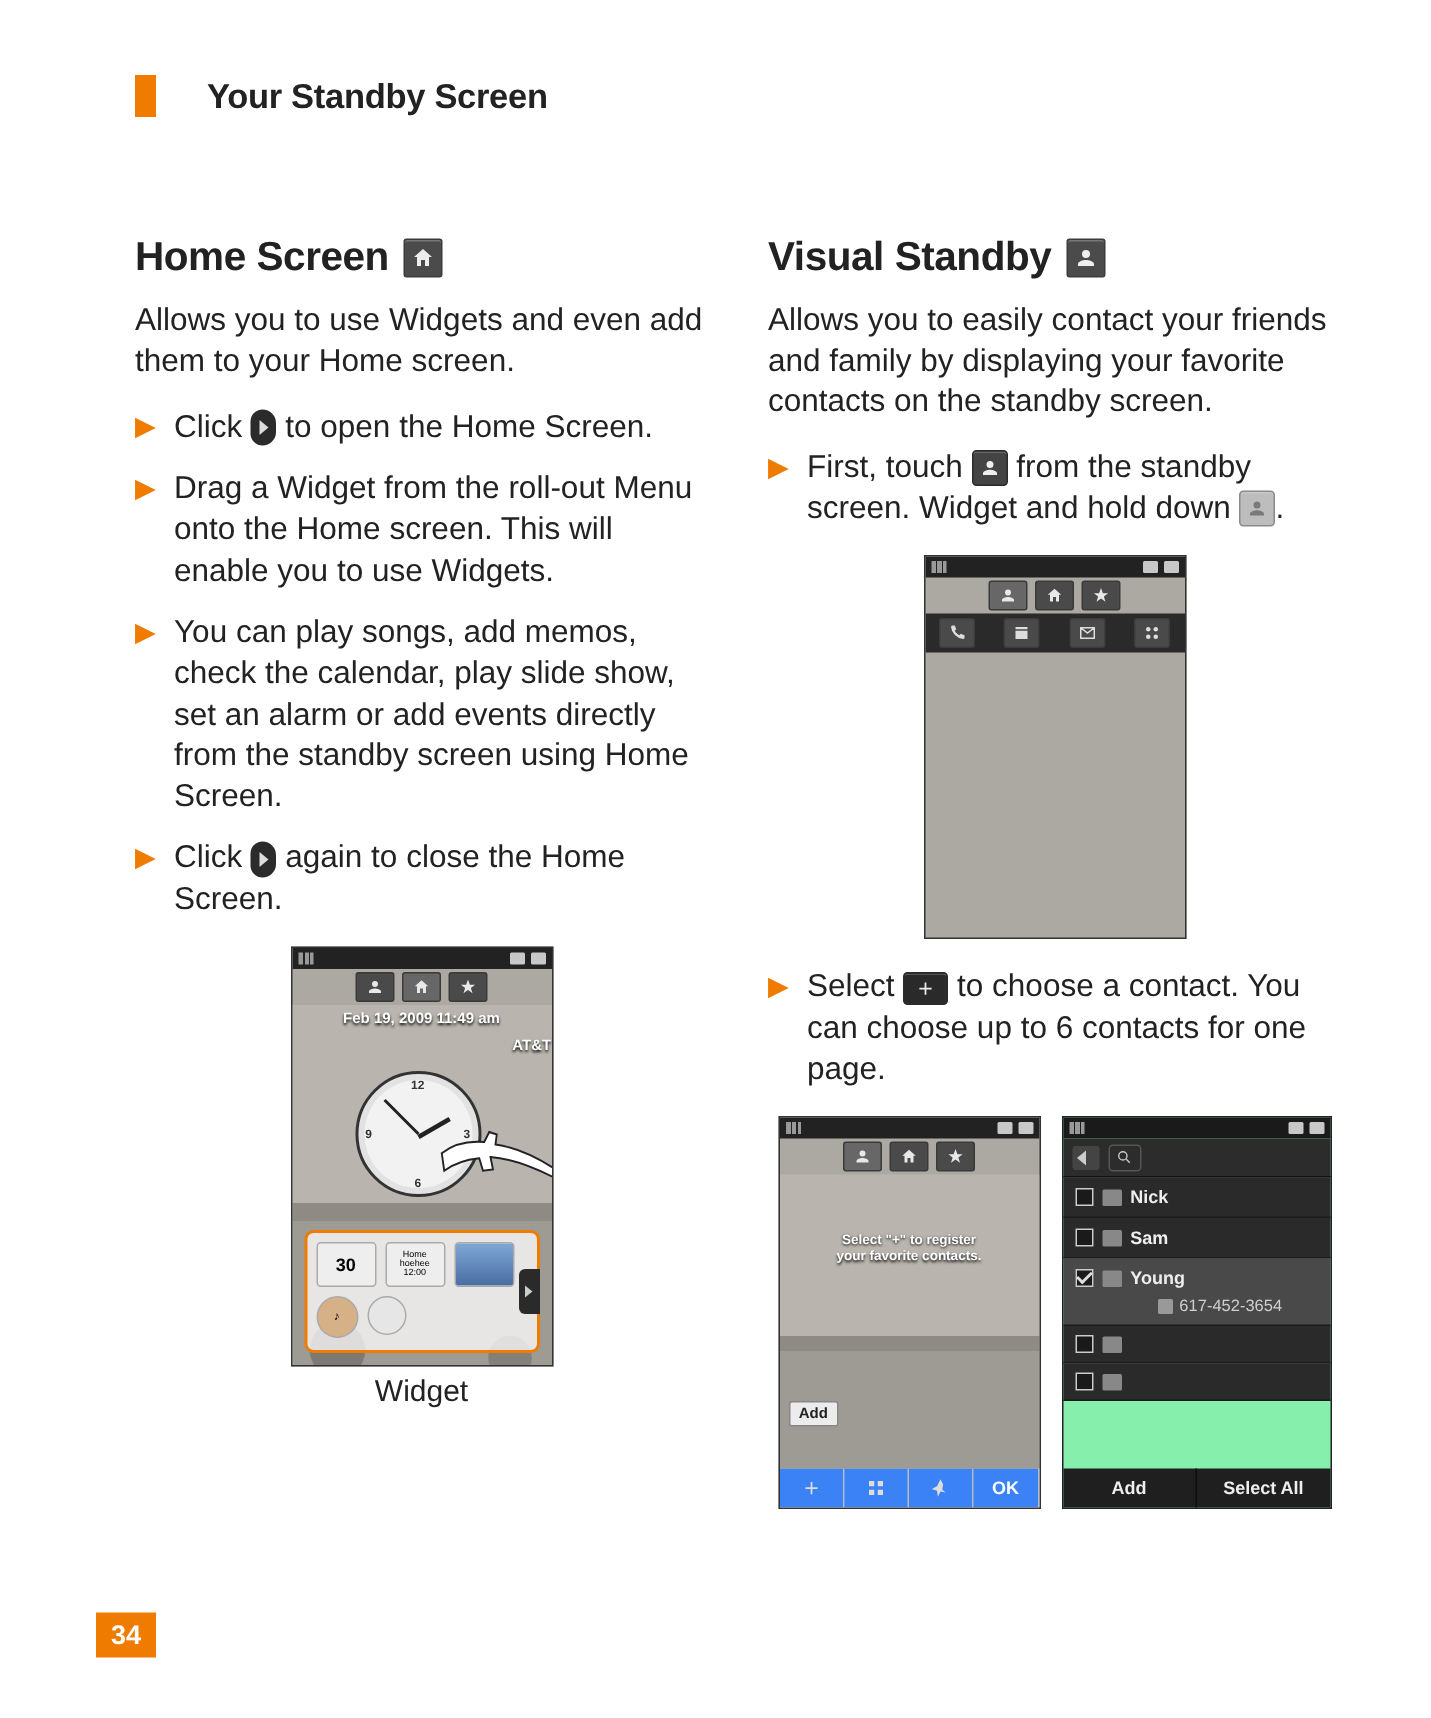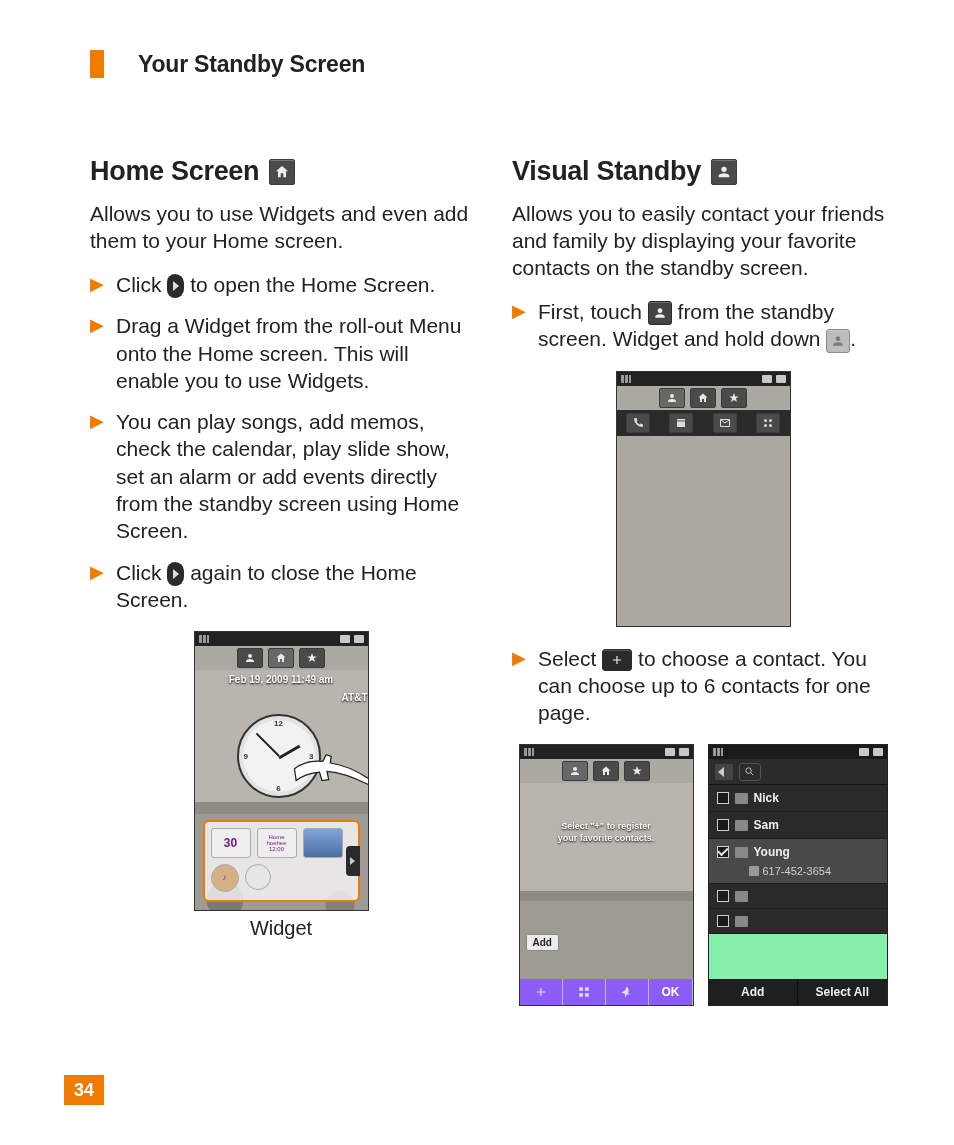--- a/index.html
+++ b/index.html
@@ -84,50 +84,50 @@
     background:#f2f2f2; border:2px solid #333; box-shadow: inset 0 0 0 4px #e2e2e2; margin-left: 20px; }
   .clock::before { content:""; position:absolute; left:50%; top:8px; width:2px; height:32px; background:#222; transform-origin:bottom center; transform:translateX(-50%) rotate(-45deg); }
   .clock::after { content:""; position:absolute; left:50%; top:18px; width:3px; height:24px; background:#222; transform-origin:bottom center; transform:translateX(-50%) rotate(60deg); }
   .clock-num { position:absolute; font-size:8px; font-weight:700; color:#333; }
   .clock .n12{top:3px;left:50%;transform:translateX(-50%);} .clock .n3{right:5px;top:50%;transform:translateY(-50%);}
   .clock .n6{bottom:3px;left:50%;transform:translateX(-50%);} .clock .n9{left:5px;top:50%;transform:translateY(-50%);}
   .finger { position:absolute; left:92px; top:78px; width:90px; height:50px; }
   .finger svg { width:100%; height:100%; }
   .widget-tray { position:absolute; left:8px; right:8px; bottom:8px; height:82px; background:rgba(255,255,255,0.75);
     border:2px solid #ef7c00; border-radius:6px; display:flex; flex-wrap:wrap; gap:6px; padding:6px; align-content:flex-start;}
-  .w-item { width:40px; height:30px; background:#eee; border:1px solid #aaa; border-radius:3px; font-size:8px; display:flex; align-items:center; justify-content:center; flex-direction:column; line-height:1; color:#701a75; }
+  .w-item { width:40px; height:30px; background:#eee; border:1px solid #aaa; border-radius:3px; font-size:8px; display:flex; align-items:center; justify-content:center; flex-direction:column; line-height:1; color:#000000; }
   .w-item.cal { font-size:12px; font-weight:700; }
   .w-item.music { border-radius:50%; width:28px; height:28px; background:#d6b086; }
   .tray-handle { position:absolute; right:-2px; top:50%; transform:translateY(-50%); width:14px; height:30px; background:#2a2a2a; border-radius:4px 0 0 4px; display:flex; align-items:center; justify-content:center;}
   .tray-handle::after{content:"";width:0;height:0;border-left:5px solid #ccc;border-top:4px solid transparent;border-bottom:4px solid transparent;}
   .widget-caption { text-align:center; font-size:20px; font-weight:300; margin-top:6px; }
 
   
   .contact-list-phone { width:180px; border:1px solid #222; background:#86efac; display:flex; flex-direction:column; }
   .cl-top { height:26px; background:#2c2c2c; display:flex; align-items:center; gap:6px; padding:0 6px; border-bottom:1px solid #111;}
   .cl-top .back{width:18px;height:16px;background:#444;border-radius:2px;position:relative;}
   .cl-top .back::after{content:"";position:absolute;left:3px;top:3px;width:0;height:0;border-right:6px solid #ccc;border-top:5px solid transparent;border-bottom:5px solid transparent;}
   .cl-top .srch{width:22px;height:18px;border:1px solid #555;border-radius:3px;display:flex;align-items:center;justify-content:center;}
   .cl-top .srch svg{width:11px;height:11px;fill:#ccc;}
   .cl-body { flex:1; }
   .cl-row { display:flex; align-items:center; gap:6px; padding:6px 8px; border-bottom:1px solid #1c1c1c; background:#2a2a2a; }
   .cl-row.sel { background:#494949; flex-wrap:wrap; }
   .cl-check { width:12px; height:12px; border:1px solid #ccc; background:#1a1a1a; display:flex; align-items:center; justify-content:center; flex-shrink:0;}
   .cl-check.on::after{content:"";width:8px;height:4px;border-left:2px solid #ddd;border-bottom:2px solid #ddd;transform:rotate(-45deg) translate(1px,-1px);}
   .cl-ico{width:13px;height:11px;background:#888;border-radius:1px;flex-shrink:0;}
   .cl-name { color:#eee; font-size:12px; font-weight:700; }
-  .cl-sub { width:100%; padding-left:32px; color:#cfcfcf; font-size:11px; display:flex; align-items:center; gap:4px;}
+  .cl-sub { width:100%; padding-left:32px; color:#cfcfcf; font-size:11px; display:flex; align-items:center; gap:4px;justify-content:center;}
   .cl-sub .ph{width:10px;height:10px;background:#999;border-radius:1px;}
   .cl-bottom{height:26px;background:#1f1f1f;display:flex;}
   .cl-btn{flex:1;display:flex;align-items:center;justify-content:center;color:#eee;font-size:12px;font-weight:700;border-right:1px solid #0d0d0d;}
   .cl-btn:last-child{border-right:none;}
 
   
   .sel-bottom{height:26px;background:#e5e5e5;display:flex;align-items:stretch;}
-  .sel-btn{flex:0 0 25%;display:flex;align-items:center;justify-content:center;border-right:1px solid #bbb;background:#8b5cf6;}
+  .sel-btn{flex:0 0 25%;display:flex;align-items:center;justify-content:center;border-right:1px solid #bbb;background:#3b82f6;}
   .sel-btn.lbl{flex:0 0 25%;color:#fff;font-size:12px;font-weight:700;}
   .sel-btn svg{width:14px;height:14px;fill:#ddd;}
   .add-tag{position:absolute;left:6px;bottom:28px;background:#ececec;border:1px solid #888;border-radius:2px;font-size:10px;padding:2px 6px;font-weight:700;}
 
   .twin { display:flex; gap:14px; justify-content:center; margin-top:10px; }
   .center-fig { display:flex; flex-direction:column; align-items:center; margin-top:4px; }
 
   .page-number {
     position:absolute; left:64px; bottom:40px; width:40px; height:30px;
     background:#ef7c00; color:#fff; font-weight:700; font-size:18px;

